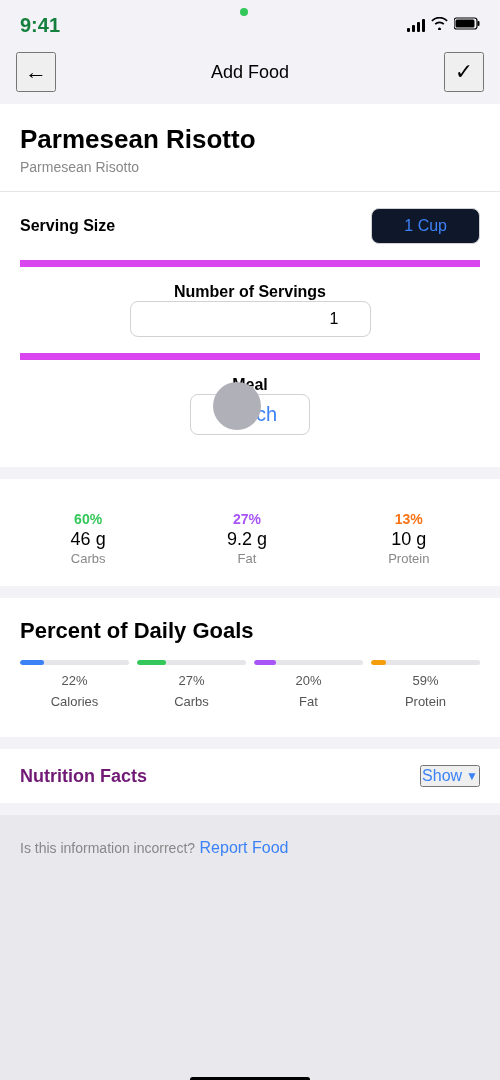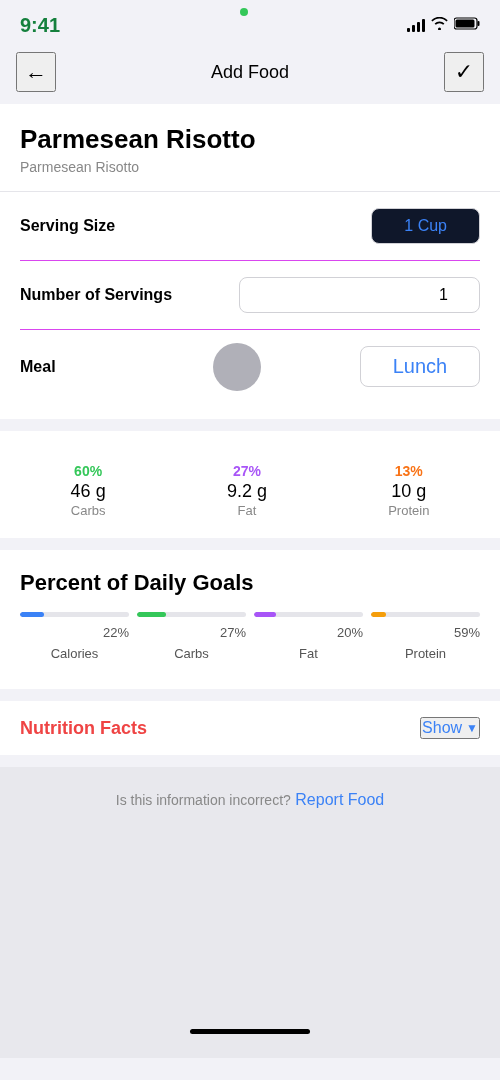--- a/index.html
+++ b/index.html
@@ -118,21 +118,22 @@
 
     
     .info-row {
       display: flex;
       justify-content: space-between;
       align-items: center;
       padding: 16px 0;
       position: relative;
     }
     .info-row + .info-row {
-      border-top: 1px solid #d946ef;
+      border-top: 7px solid #d946ef;
+      flex-direction: column;
     }
     .row-label {
       font-size: 16px;
       color: #000;
       font-weight: bold;
     }
     .row-value-btn {
       border: 1.5px solid #d1d1d6;
       border-radius: 8px;
       padding: 8px 32px;
@@ -276,61 +277,60 @@
       border-radius: 3px;
       overflow: hidden;
     }
     .progress-fill {
       height: 100%;
       border-radius: 3px;
     }
     .goal-pct {
       font-size: 13px;
       color: #555;
-      text-align: right;
+      text-align: center;
     }
     .goal-name {
       font-size: 13px;
       color: #555;
       text-align: center;
     }
 
     
     .nutrition-facts-section {
       background: #fff;
       padding: 16px 20px;
       margin-top: 12px;
       display: flex;
       justify-content: space-between;
       align-items: center;
     }
     .nutrition-facts-title {
       font-size: 18px;
       font-weight: 700;
-      color: #ef4444;
+      color: #701a75;
     }
     .show-btn {
       display: flex;
       align-items: center;
       gap: 4px;
       color: #3b82f6;
       font-size: 16px;
       cursor: pointer;
     }
     .chevron-down {
       font-size: 12px;
       color: #3b82f6;
     }
 
     
     .bottom-info {
       background: #e8e8ed;
       padding: 24px 20px;
       margin-top: 12px;
-      text-align: center;
     }
     .bottom-info-text {
       font-size: 14px;
       color: #888;
     }
     .report-link {
       color: #3b82f6;
       cursor: pointer;
     }
 

